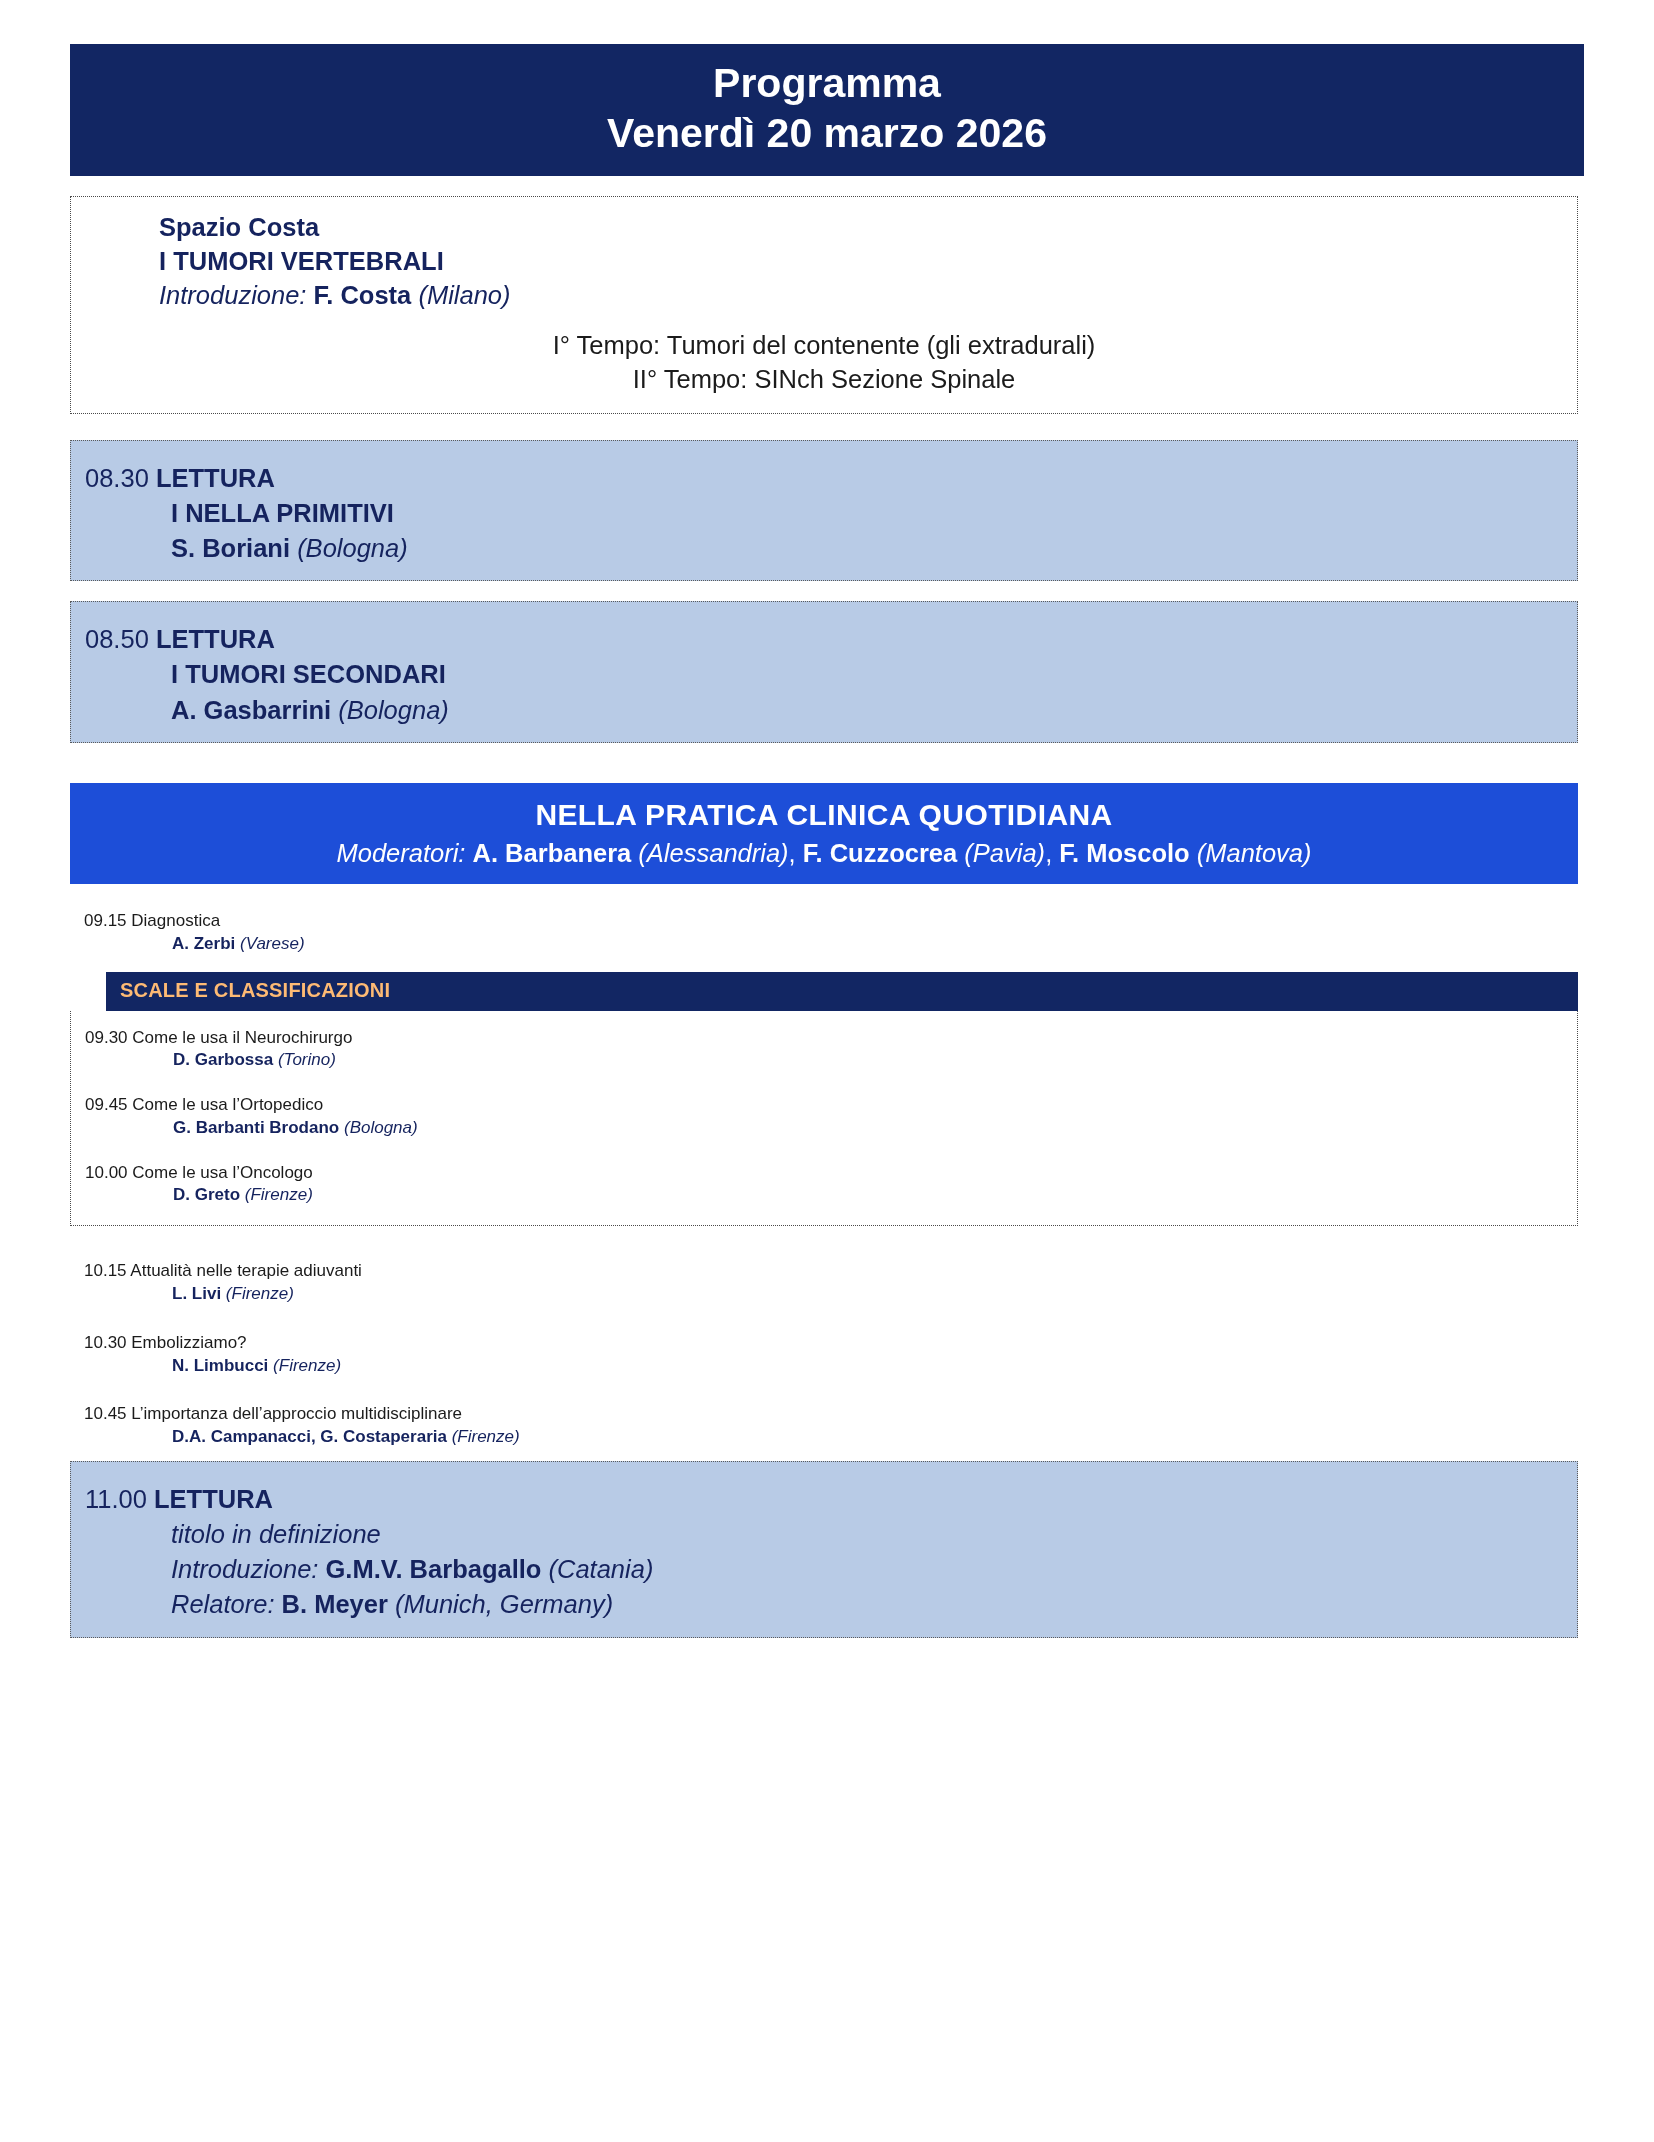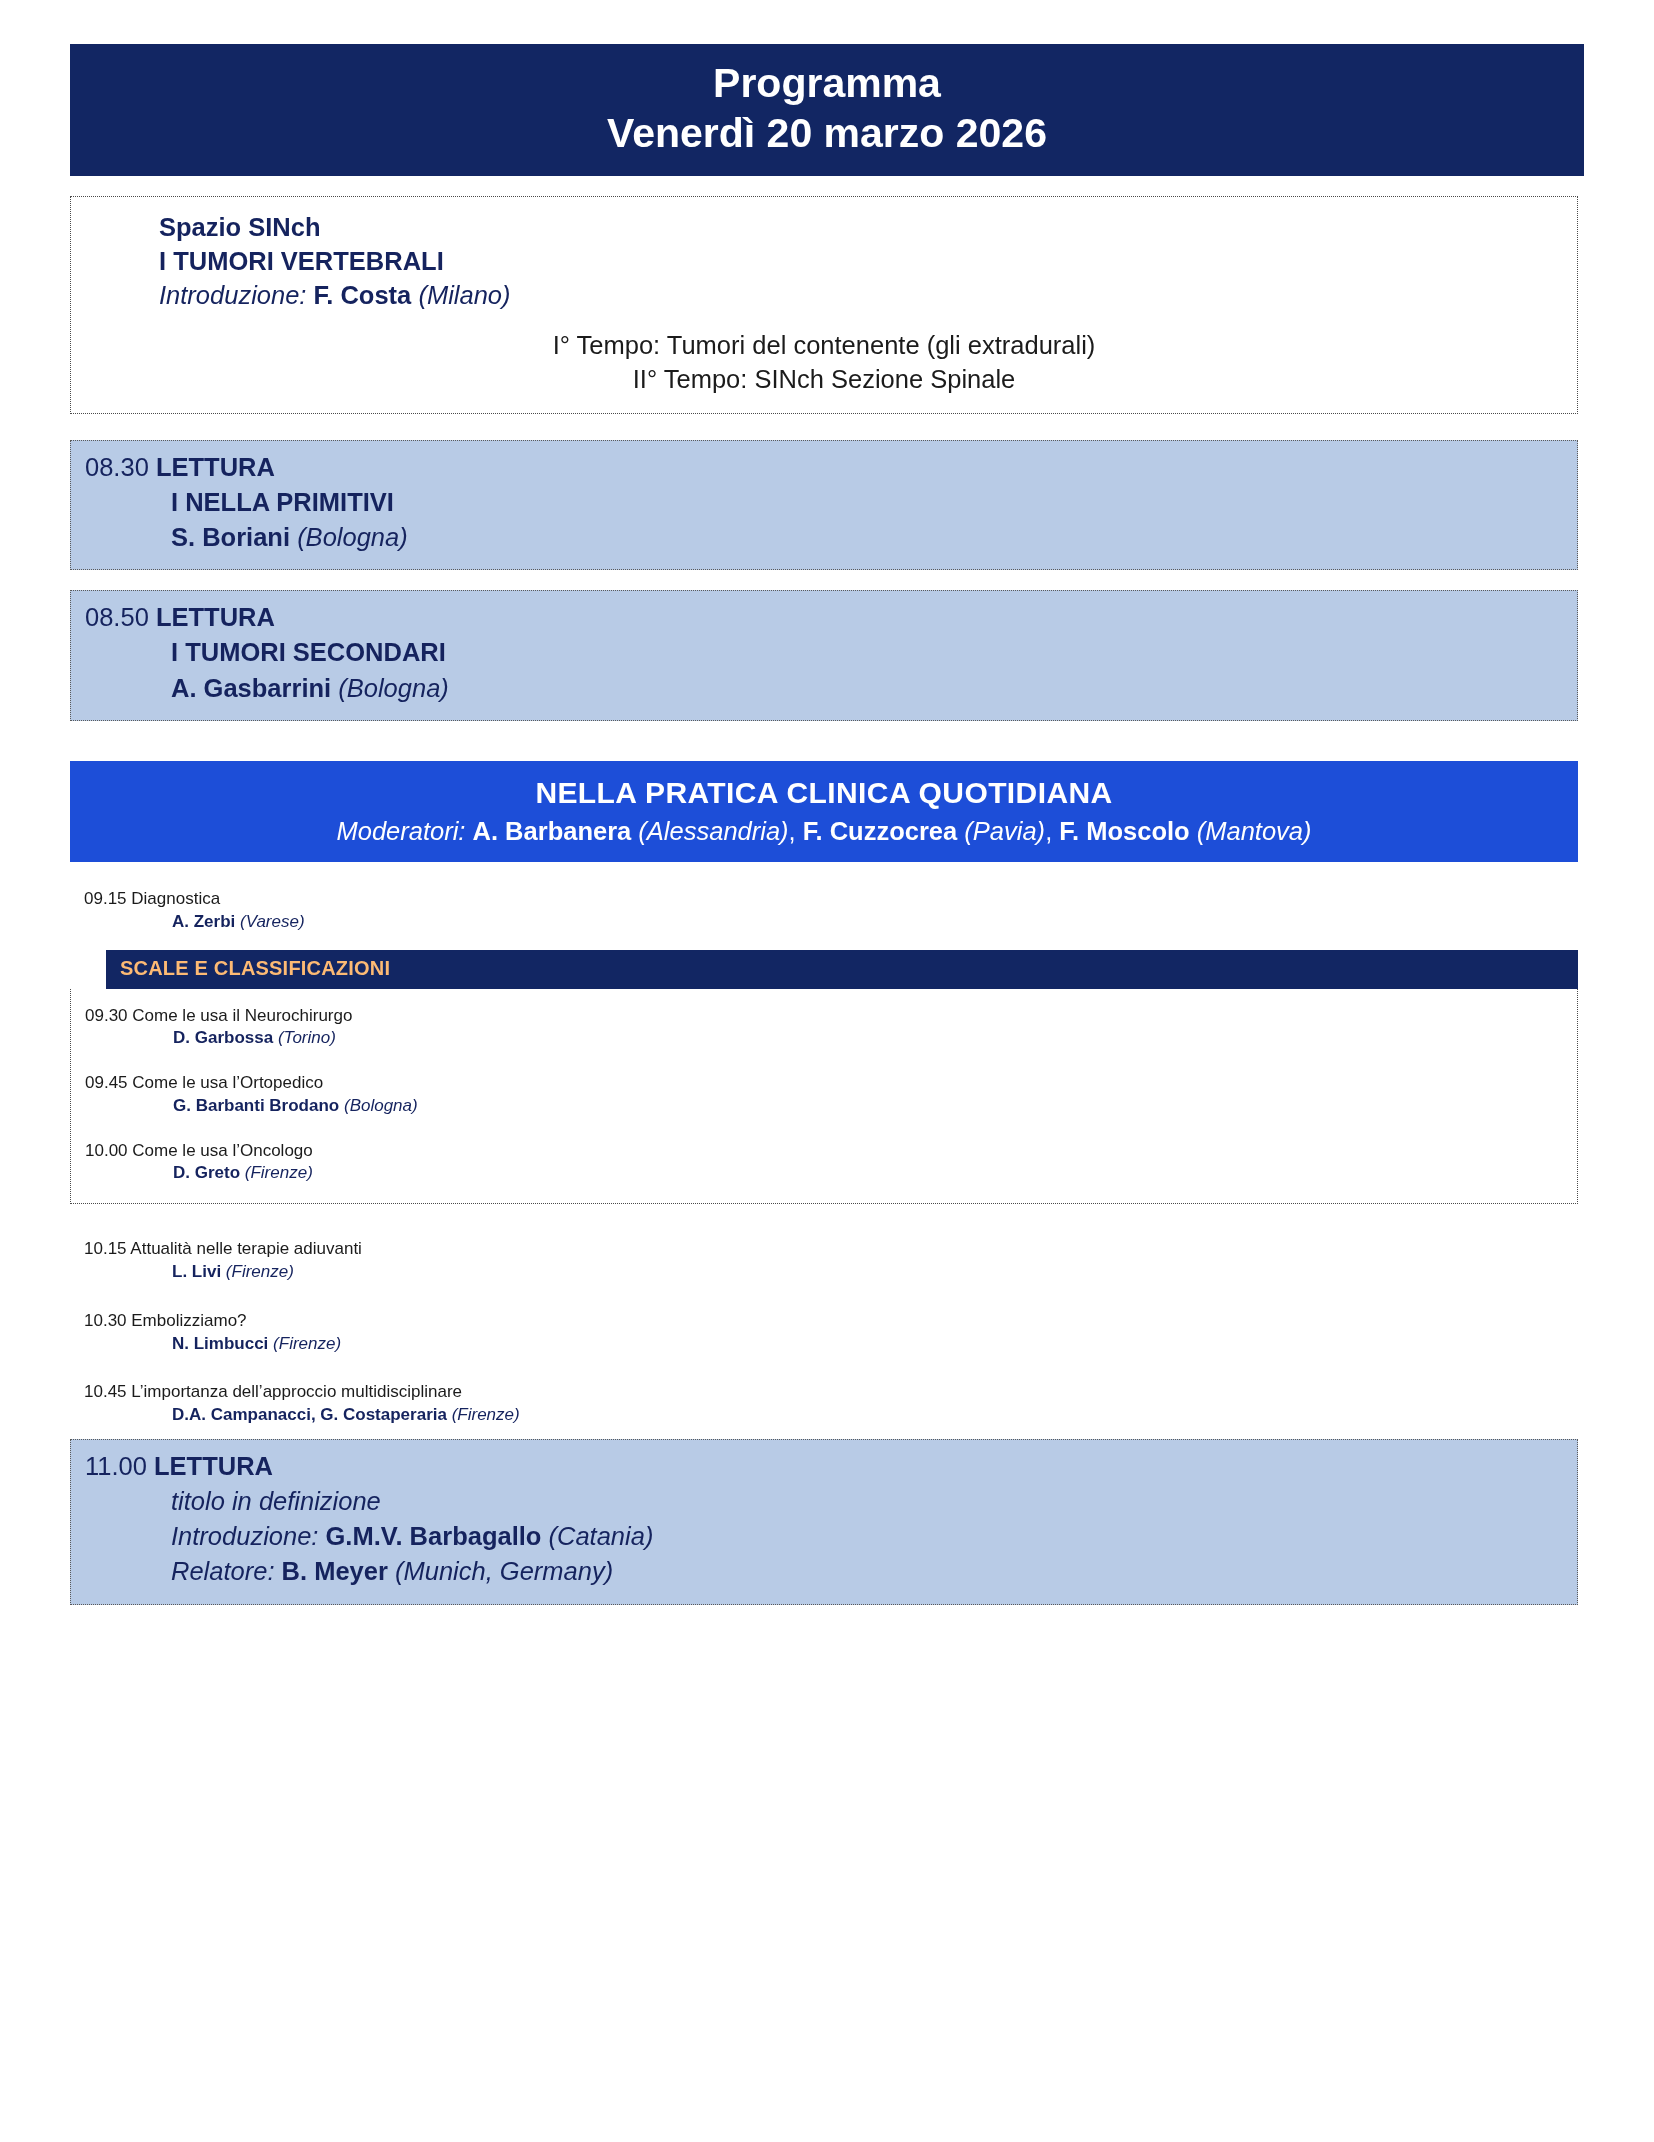--- a/index.html
+++ b/index.html
@@ -63,21 +63,21 @@
   .ind-1 { padding-left: 88px; }
   .ind-center { text-align: center; }
 
   b, .b { font-weight: bold; }
   i, .i { font-style: italic; }
 
   
   .lettura {
     background: #b8cbe6;
     border: 1px dotted #5a5a5a;
-    padding: 9px 0 14px 0;
+    padding: 20px 0 14px 0;
   }
   .lettura .ln {
     font-size: 25.5px;
     line-height: 1.38;
     color: #15235e;
     padding-left: 14px;
   }
   .lettura .ln.ind { padding-left: 100px; }
 
   
@@ -141,21 +141,21 @@
 
   <div class="title-banner">
     <span>Programma</span>
     <span class="line2">Venerdì 20 marzo 2026</span>
   </div>
 
   <div class="spacer-20"></div>
 
   <div class="block">
     <div class="dotted-box">
-      <div class="txt ind-1"><b>Spazio SINch</b></div>
+      <div class="txt ind-1"><b>Spazio Costa</b></div>
       <div class="txt ind-1"><b>I TUMORI VERTEBRALI</b></div>
       <div class="txt ind-1">
         <i>Introduzione:</i>
         <b>F. Costa</b>
         <i>(Milano)</i>
       </div>
       <div class="spacer-16"></div>
       <div class="txt dark ind-center">I° Tempo: Tumori del contenente (gli extradurali)</div>
       <div class="txt dark ind-center">II° Tempo: SINch Sezione Spinale</div>
     </div>

